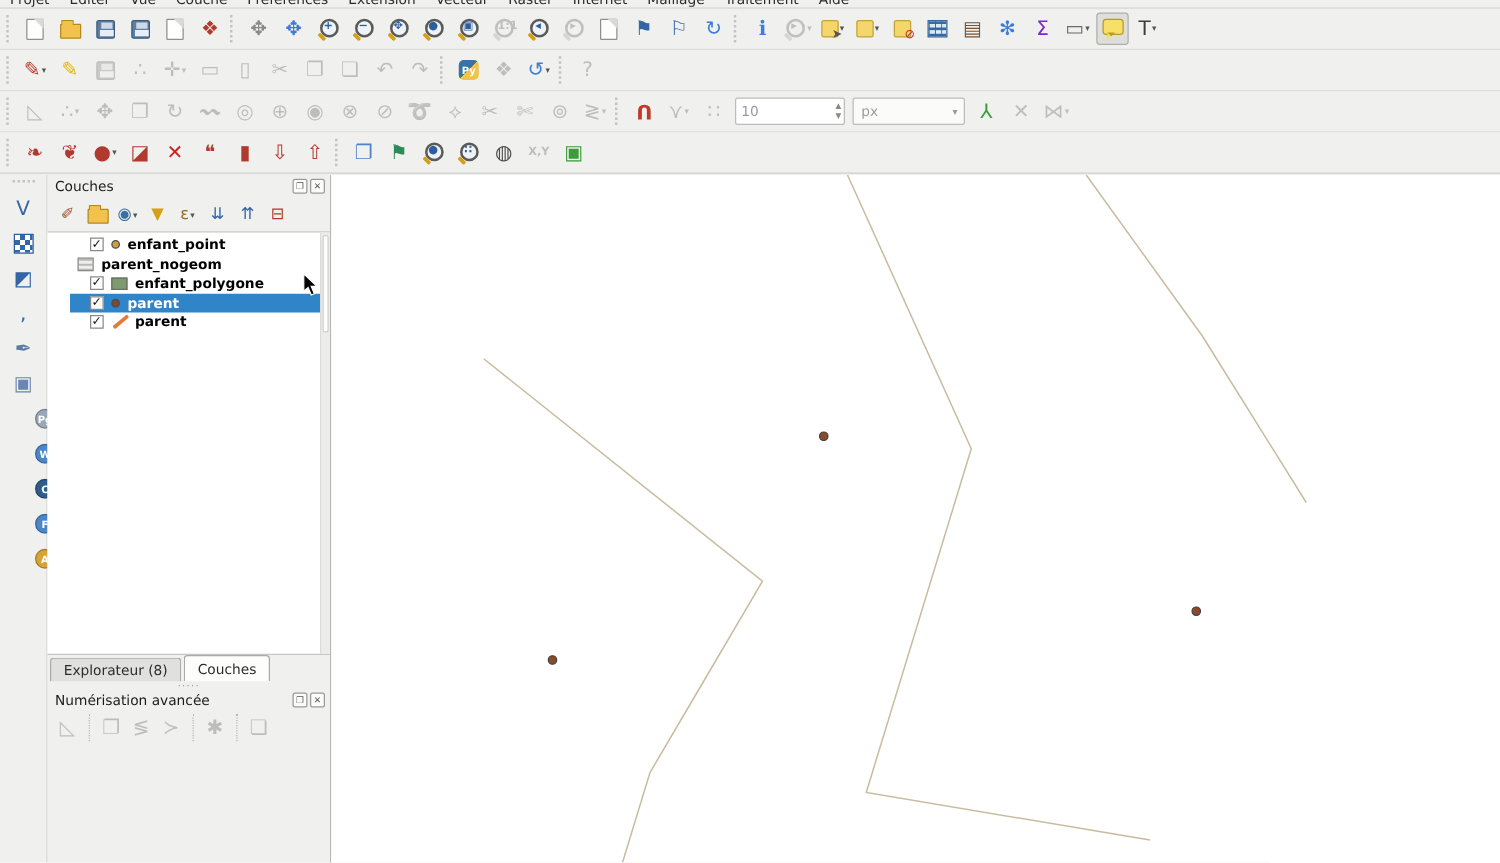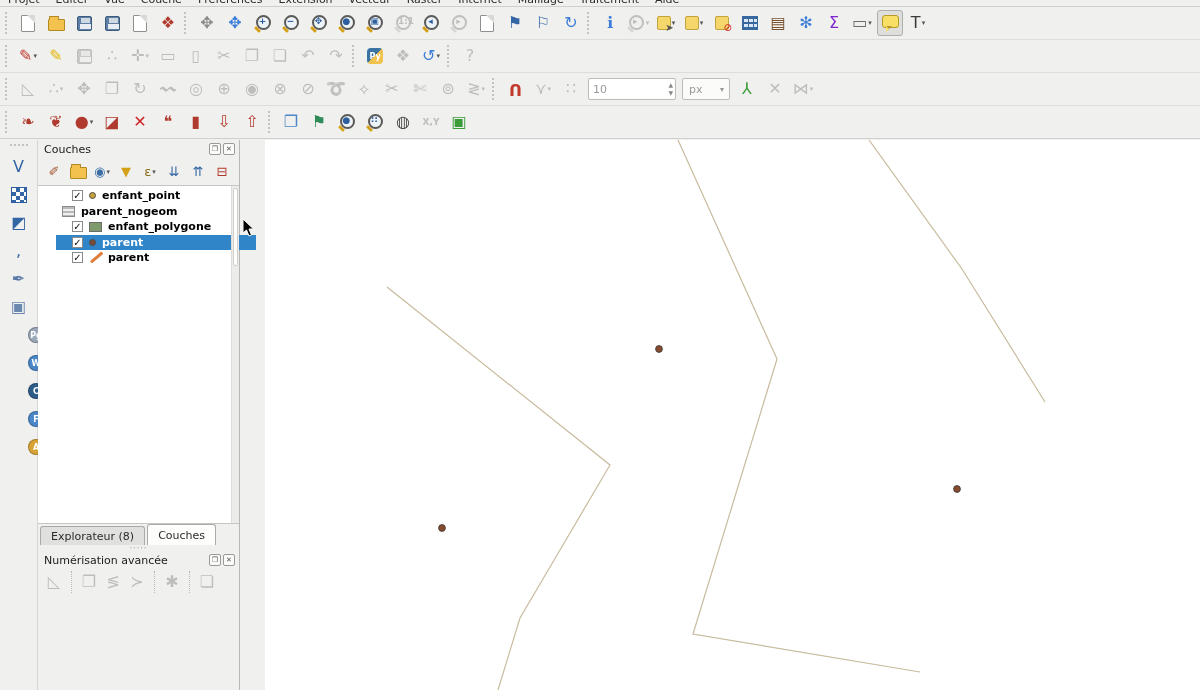--- a/index.html
+++ b/index.html
@@ -38,29 +38,29 @@
   .i-table { width:16px; height:14px; border:1px solid #36679e; background:
       linear-gradient(#36679e 2px, transparent 0) 0 0/100% 5px,
       linear-gradient(90deg,#36679e 1px, transparent 0) 0 0/5px 100%, #dce8f5; }
   .i-balloon { width:17px; height:13px; background:#f7e065; border:1px solid #b59a28; border-radius:3px; position:relative; margin-top:-3px; }
   .i-balloon::after { content:""; position:absolute; left:3px; bottom:-5px; border:3px solid transparent; border-top-color:#b59a28; border-left-color:#f7e065; }
   .i-python { width:16px; height:16px; border-radius:4px; background:linear-gradient(135deg,#3a72a4 50%,#f2c14e 50%); color:#fff; font-size:8px; font-weight:bold; display:flex; align-items:center; justify-content:center; }
   .i-raster { width:16px; height:16px; border:1px solid #2d5f9e; background:conic-gradient(#3465a4 25%,#fff 0 50%,#3465a4 0 75%,#fff 0) 0 0/8px 8px; }
   .i-badge { width:16px; height:16px; border-radius:50%; color:#fff; font-size:8px; font-weight:bold; display:flex; align-items:center; justify-content:center; border:1px solid rgba(0,0,0,.25);margin-left:35px; }
   .spinbox { width:88px; height:22px; background:#fff; border:1px solid #bcbcba; border-radius:2px; color:#9a9a98; display:flex; align-items:center; padding:0 4px; position:relative; margin:0 3px; }
   .spinbox .arrows { position:absolute; right:2px; top:2px; font-size:6px; color:#888; line-height:8px; }
-  .combo { width:48px; height:22px; background:#fbfbfa; border:1px solid #bcbcba; border-radius:2px; color:#9a9a98; display:flex; align-items:center; padding:0 6px; position:relative; margin:0 3px; }
+  .combo { width:90px; height:22px; background:#fbfbfa; border:1px solid #bcbcba; border-radius:2px; color:#9a9a98; display:flex; align-items:center; padding:0 6px; position:relative; margin:0 3px; }
   .combo::after { content:"▾"; position:absolute; right:5px; font-size:8px; color:#999; }
   
   .leftbar { position:absolute; left:0; top:140px; bottom:0; width:38px; background:#f0f0ee; border-right:1px solid #d6d6d4; display:flex; flex-direction:column; align-items:center; padding-top:4px; }
   .leftbar .vgrip { width:18px; height:5px; border-top:2px dotted #c3c3c1; margin-bottom:4px; }
   .leftbar .tbtn { margin:1px 0; }
   .leftbar .ddarr { position:absolute; right:-1px; top:9px; }
   
-  .panelcol { position:absolute; left:38px; top:140px; bottom:0; width:202px; background:#f0f0ee; border-right:1px solid #b7b7b5; display:flex; flex-direction:column; }
+  .panelcol { position:absolute; left:38px; top:140px; bottom:0; width:227px; background:#f0f0ee; border-right:1px solid #b7b7b5; display:flex; flex-direction:column; }
   .phead { height:18px; display:flex; align-items:center; padding:0 4px 0 6px; }
   .phead .ptitle { flex:1; font-size:11px; color:#1a1a1a; }
   .winbtn { width:12px; height:12px; border:1px solid #9a9a98; background:#fbfbfa; border-radius:2px; font-size:7px; line-height:10px; text-align:center; color:#555; margin-left:2px; }
   .ptools { height:27px; display:flex; align-items:center; padding-left:4px; }
   .ptools .tbtn { min-width:22px; height:22px; }
   .ptools .gl { font-size:13px; }
   .layerlist { height:339px; background:#fff; border:1px solid #c6c6c4; border-left:none; border-right:none; position:relative; padding-top:2px; }
   .lrow { height:15.5px; display:flex; align-items:center; margin-left:18px; padding-left:2px; font-weight:bold; color:#000; position:relative; width:200px; }
   .lrow.sel { background:#3085c9; color:#fff; }
   .lrow .cb { width:11px; height:11px; background:#fff; border:1px solid #8a8a88; margin:0 6px 0 14px; font-size:10px; line-height:9px; text-align:center; color:#111; flex:0 0 auto; }

